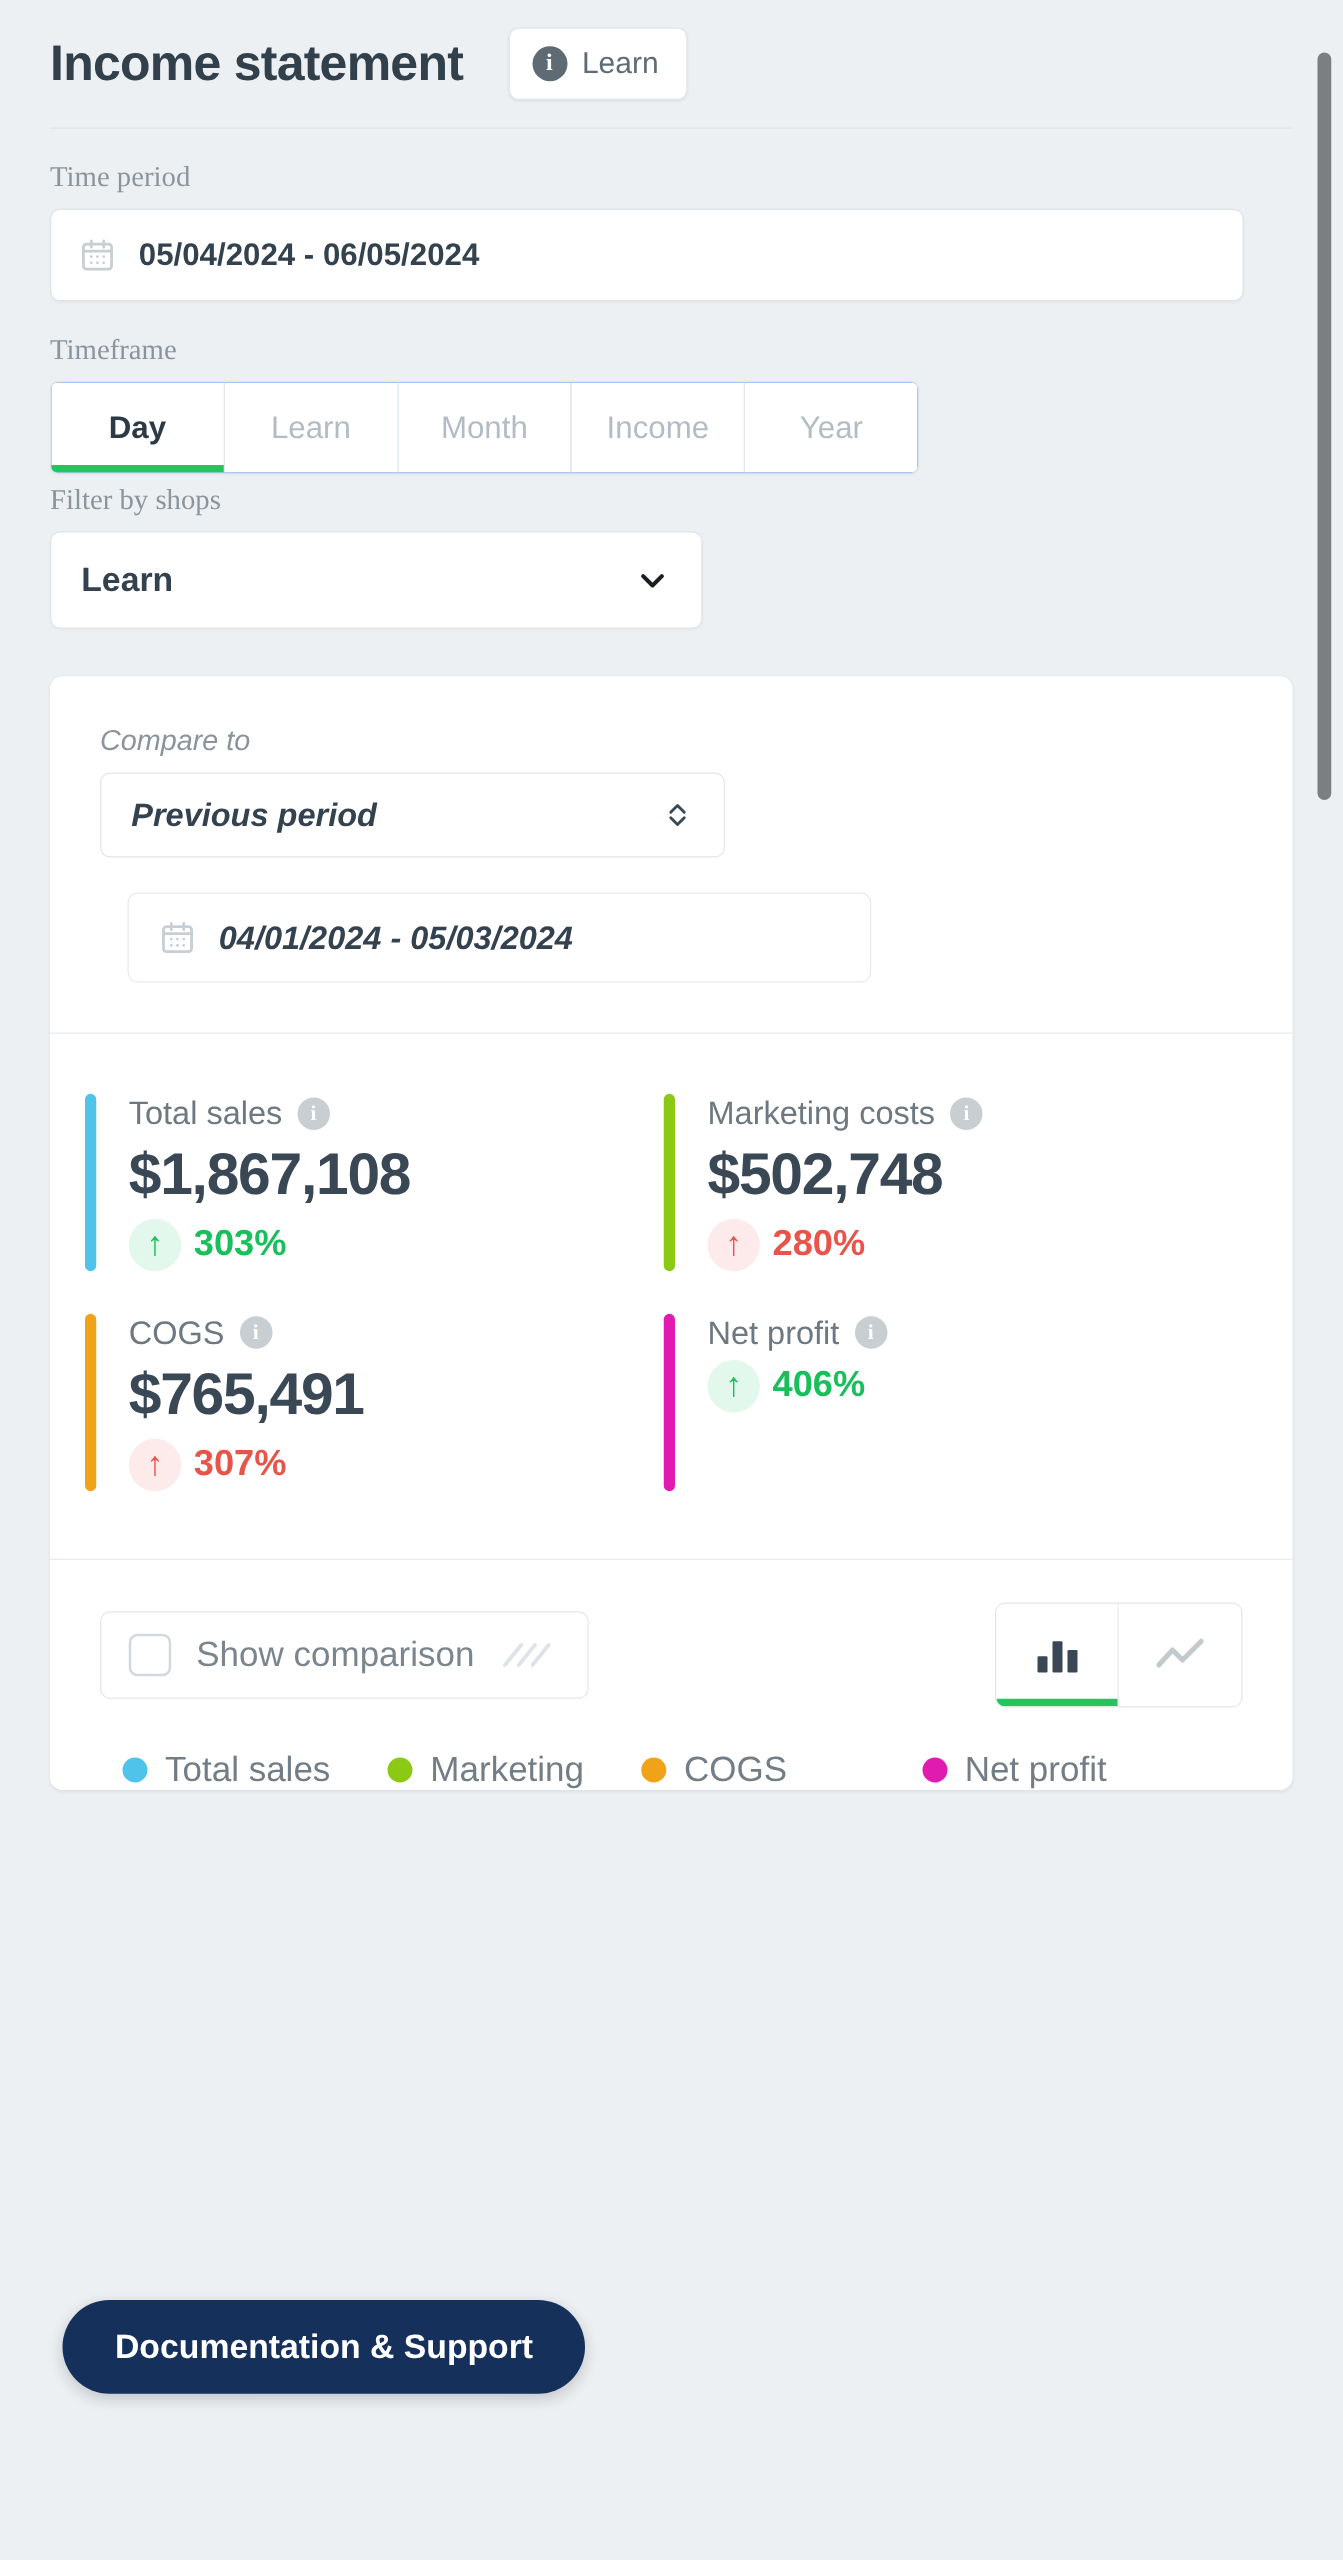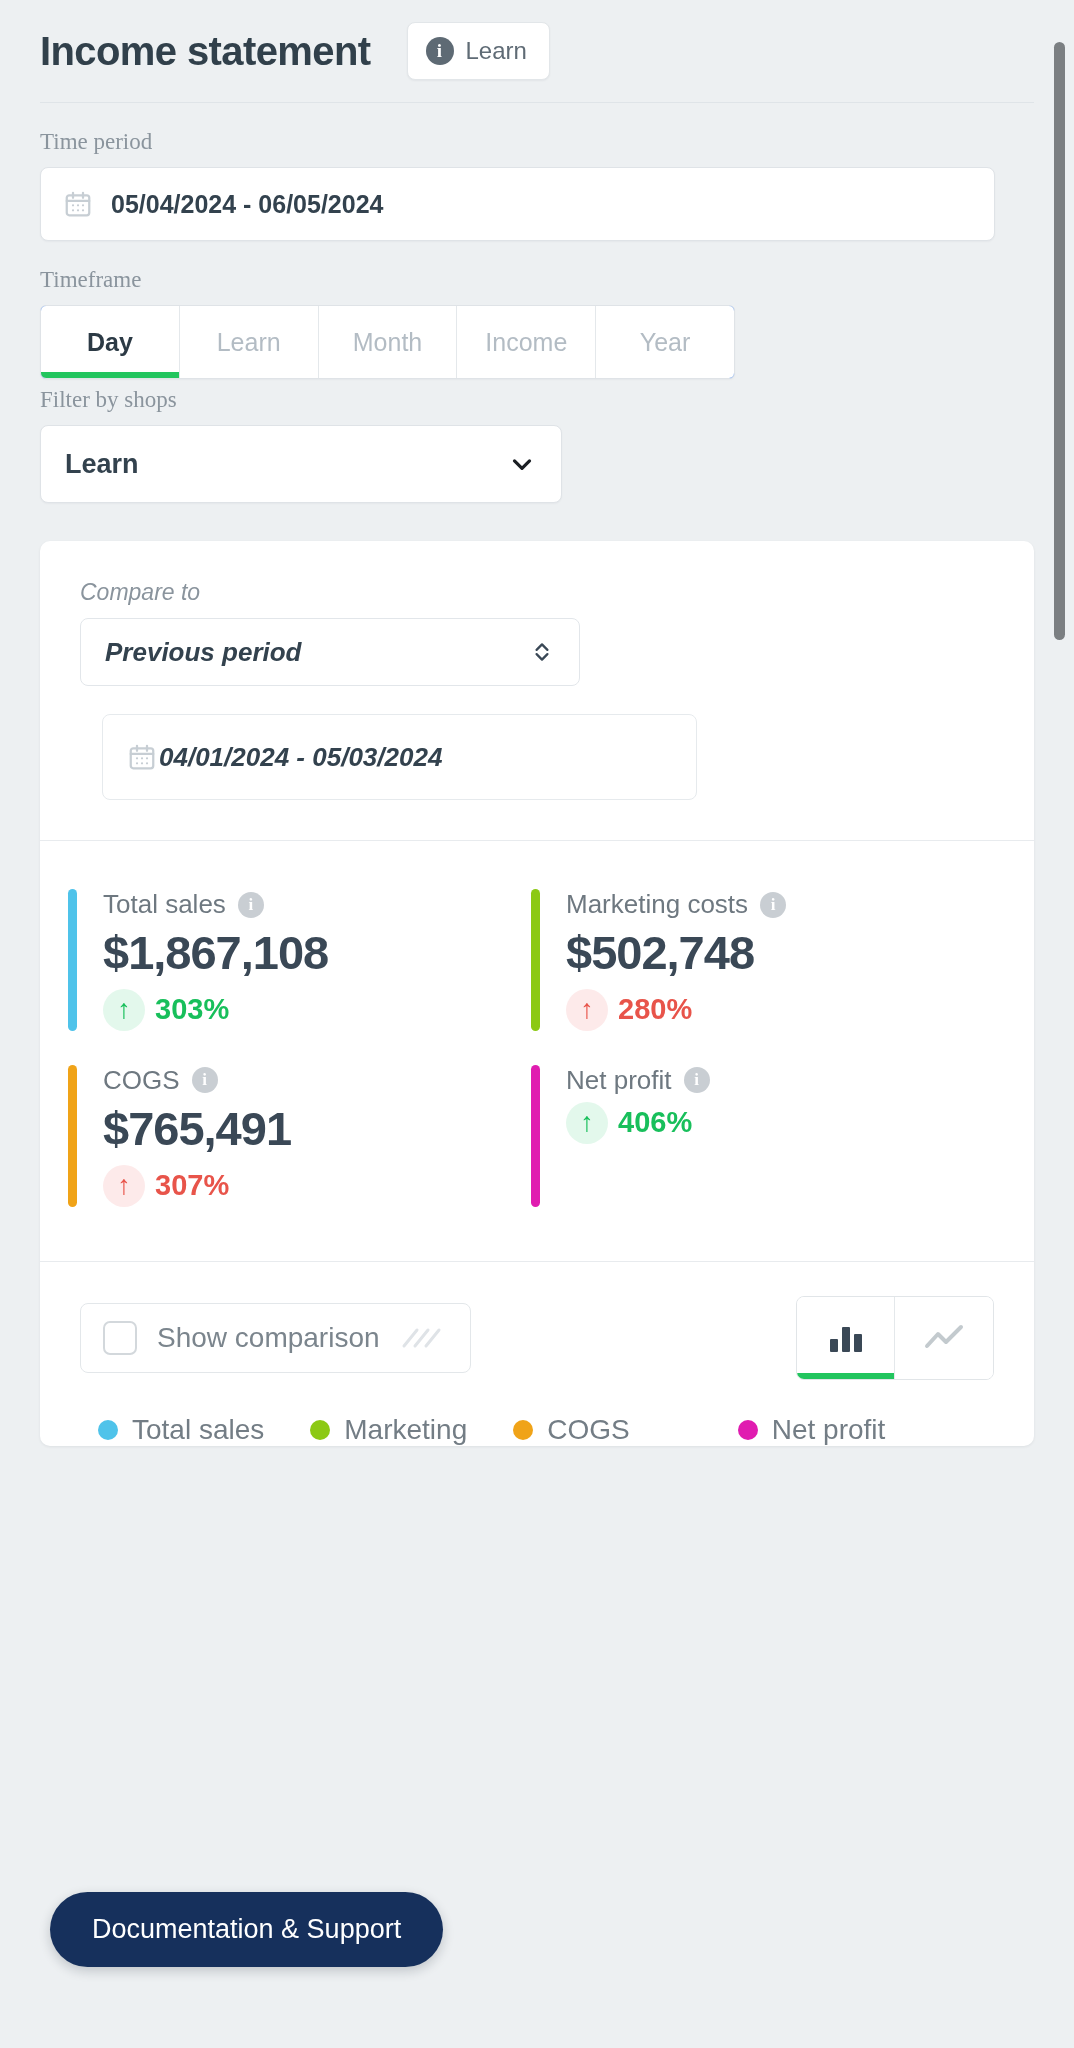--- a/index.html
+++ b/index.html
@@ -135,24 +135,24 @@
     border-radius: 8px;
     height: 68px;
     width: 500px;
     padding: 0 24px;
     cursor: pointer;
   }
   .cmp-select .val { font-size: 26px; font-weight: 700; color: #33424e; }
 
   .cmp-date {
     margin: 28px 0 0 22px;
-    display: flex; align-items: center; gap: 2px;
+    display: flex; align-items: center; gap: 18px;
     border: 1px solid #e6eaed;
     border-radius: 8px;
-    height: 86px;
+    height: 72px;
     width: 595px;
     padding: 0 24px;
     cursor: pointer;
   }
   .cmp-date .val { font-size: 26px; font-weight: 700; color: #33424e; }
 
   
   .metrics { padding: 34px 40px 34px 28px; }
   .metric-row { display: flex; }
   .metric {
@@ -241,27 +241,27 @@
     flex-wrap: wrap;
     row-gap: 26px;
   }
   .leg-item { display: flex; align-items: center; gap: 14px; cursor: pointer; }
   .leg-dot { width: 20px; height: 20px; border-radius: 50%; flex: 0 0 auto; }
   .leg-lbl { font-size: 28px; color: #737d85; }
 
   
   .docs-btn {
     position: absolute;
-    left: 50px; top: 1892px;
+    left: 50px; top: 1840px;
     background: #16305c;
     color: #fff;
     border-radius: 40px;
     padding: 22px 42px;
     font-size: 27px;
-    font-weight: 400;
+    font-weight: 700;
     box-shadow: 0 4px 12px rgba(16,24,40,.2);
     cursor: pointer;
     white-space: nowrap;
   }
 
   
   .scrollbar-track {
     position: absolute;
     right: 4px; top: 0;
     width: 14px; height: 2048px;

